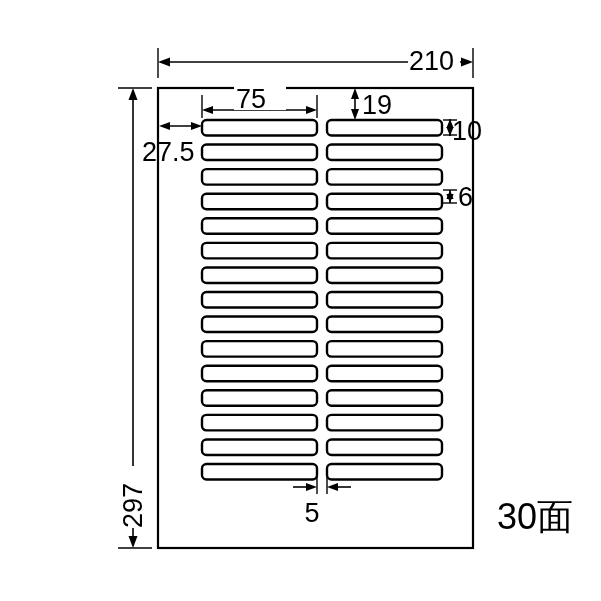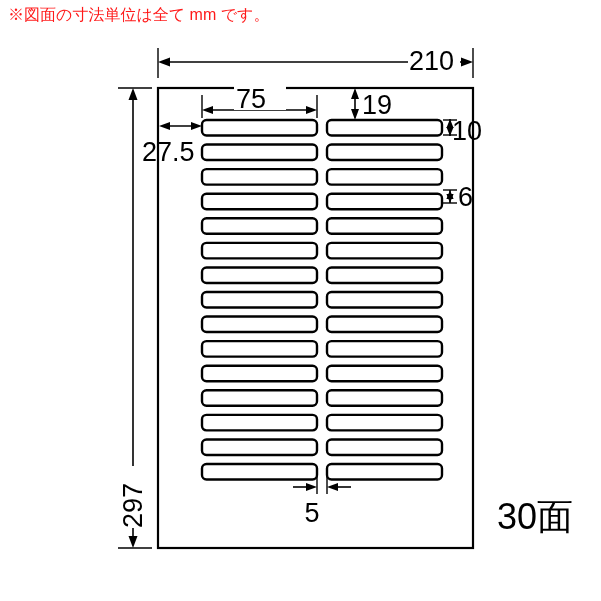--- a/index.html
+++ b/index.html
@@ -62,21 +62,20 @@
     stroke: #000000;
     stroke-width: 1.4;
     fill: none;
   }
 </style>
 </head>
 <body>
 
 <div id="stage">
 
-  <div id="note">※図面の寸法単位は全て mm です。</div>
 
   <svg id="svgroot" width="601" height="601" viewBox="0 0 601 601">
 
     <rect class="sheet" x="158" y="88" width="315" height="460"></rect>
 
     <g>
       <line class="extline" x1="158" y1="48" x2="158" y2="78"></line>
       <line class="extline" x1="473" y1="48" x2="473" y2="78"></line>
       <line class="dimline" x1="161" y1="62" x2="470" y2="62"></line>
 

